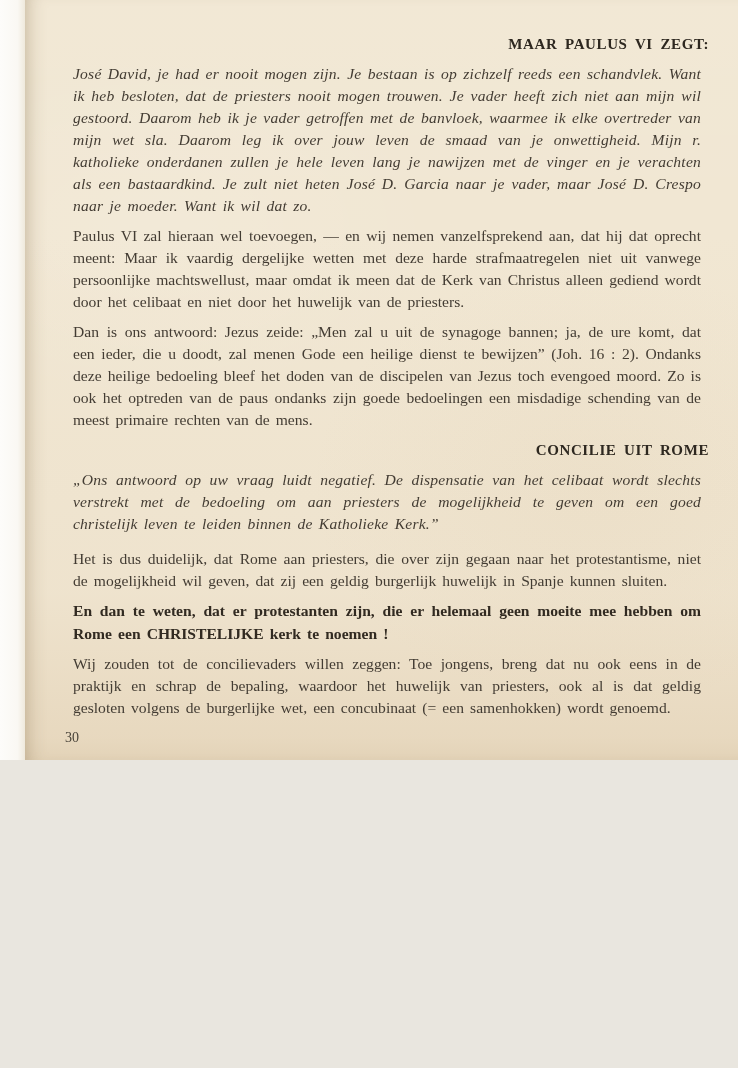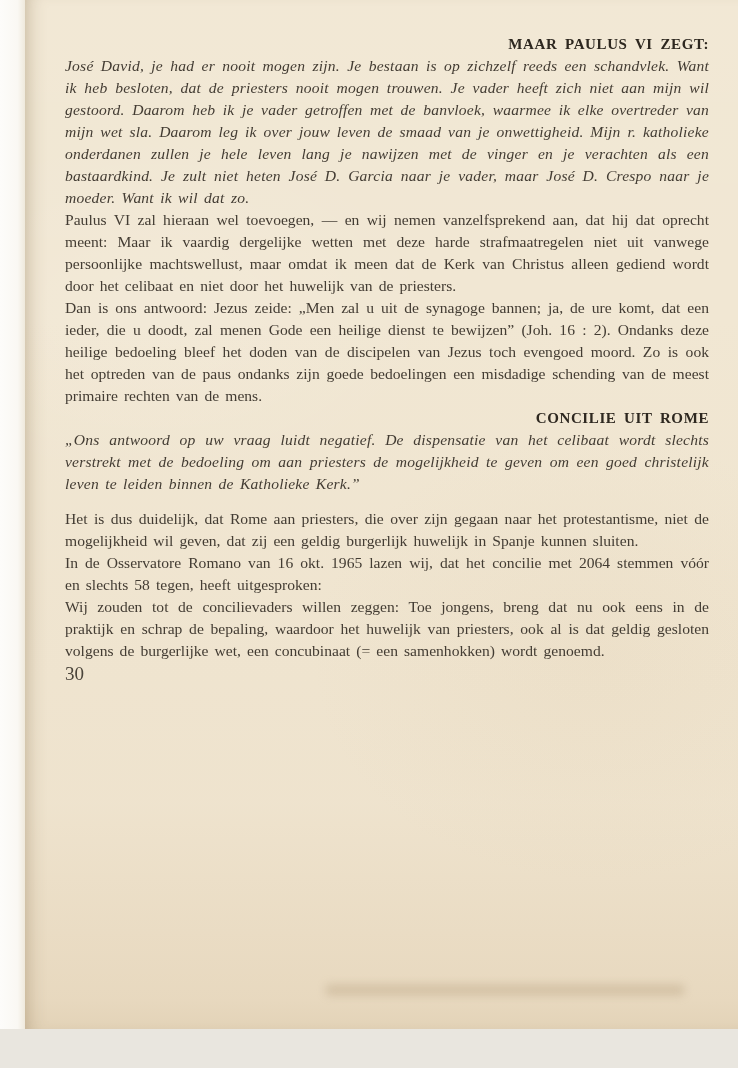--- a/index.html
+++ b/index.html
@@ -3,21 +3,21 @@
 <meta charset="utf-8">
 <style>
   html, body {
     margin: 0;
     padding: 0;
     background: #e9e6df;
   }
   .scan {
     position: relative;
     width: 738px;
-    height: 1029px;
+    height: 760px;
     overflow: hidden;
     font-family: "Liberation Serif", "DejaVu Serif", serif;
   }
   
   .page-edge {
     position: absolute;
     left: 0; top: 0; bottom: 0;
     width: 25px;
     background: linear-gradient(90deg, #fdfcfa 0%, #faf8f3 70%, #efe9dc 100%);
   }
@@ -39,21 +39,21 @@
   }
   .content {
     position: relative;
     padding: 33px 29px 0 40px;
     color: #433c33;
     font-size: 15.6px;
     line-height: 22px;
     text-align: justify;
     word-spacing: 0.14em;
   }
-  .content p { margin: 0; }
+  .content p { margin: 8px; }
   .hd {
     margin: 0;
     font-size: 15px;
     line-height: 22px;
     font-weight: bold;
     text-align: right;
     letter-spacing: 0.6px;
     word-spacing: 0.22em;
     color: #2e2820;
   }
@@ -64,21 +64,21 @@
   .bold {
     font-weight: bold;
     color: #312a21;
     line-height: 22.5px;
   }
   .gap-top    { margin-top: 13px !important; }
   .gap-top-lg { margin-top: 23px !important; }
   .pageno {
     margin-top: 1px;
     text-align: left;
-    font-size: 19px;
+    font-size: 14px;
     color: #4a443a;
   }
   
   .ghost {
     position: absolute;
     left: 300px; top: 984px;
     width: 360px; height: 12px;
     background: rgba(165,140,105,0.28);
     filter: blur(4px);
     border-radius: 6px;
@@ -108,23 +108,23 @@
 
       <p>Dan is ons antwoord: Jezus zeide: „Men zal u uit de synagoge bannen; ja, de ure komt, dat een ieder, die u doodt, zal menen Gode een heilige dienst te bewijzen” (Joh. 16 : 2). Ondanks deze heilige bedoeling bleef het doden van de discipelen van Jezus toch evengoed moord. Zo is ook het optreden van de paus ondanks zijn goede bedoelingen een misdadige schending van de meest primaire rechten van de mens.</p>
 
       <h2 class="hd">CONCILIE UIT ROME</h2>
 
 
       <p class="it">„Ons antwoord op uw vraag luidt negatief. De dispensatie van het celibaat wordt slechts verstrekt met de bedoeling om aan priesters de mogelijkheid te geven om een goed christelijk leven te leiden binnen de Katholieke Kerk.”</p>
 
       <p class="gap-top">Het is dus duidelijk, dat Rome aan priesters, die over zijn gegaan naar het protestantisme, niet de mogelijkheid wil geven, dat zij een geldig burgerlijk huwelijk in Spanje kunnen sluiten.</p>
 
+      <p class="bold">En dan te weten, dat er protestanten zijn, die er helemaal geen moeite mee hebben om Rome een CHRISTELIJKE kerk te noemen !</p>
 
 
-      <p>In de Osservatore Romano van 16 okt. 1965 lazen wij, dat het concilie met 2064 stemmen vóór en slechts 58 tegen, heeft uitgesproken:</p>
 
 
       <p>Wij zouden tot de concilievaders willen zeggen: Toe jongens, breng dat nu ook eens in de praktijk en schrap de bepaling, waardoor het huwelijk van priesters, ook al is dat geldig gesloten volgens de burgerlijke wet, een concubinaat (= een samenhokken) wordt genoemd.</p>
 
       <div class="pageno">30</div>
     </div>
 
     <div class="ghost"></div>
     <div class="ghost2"></div>
   </div>

